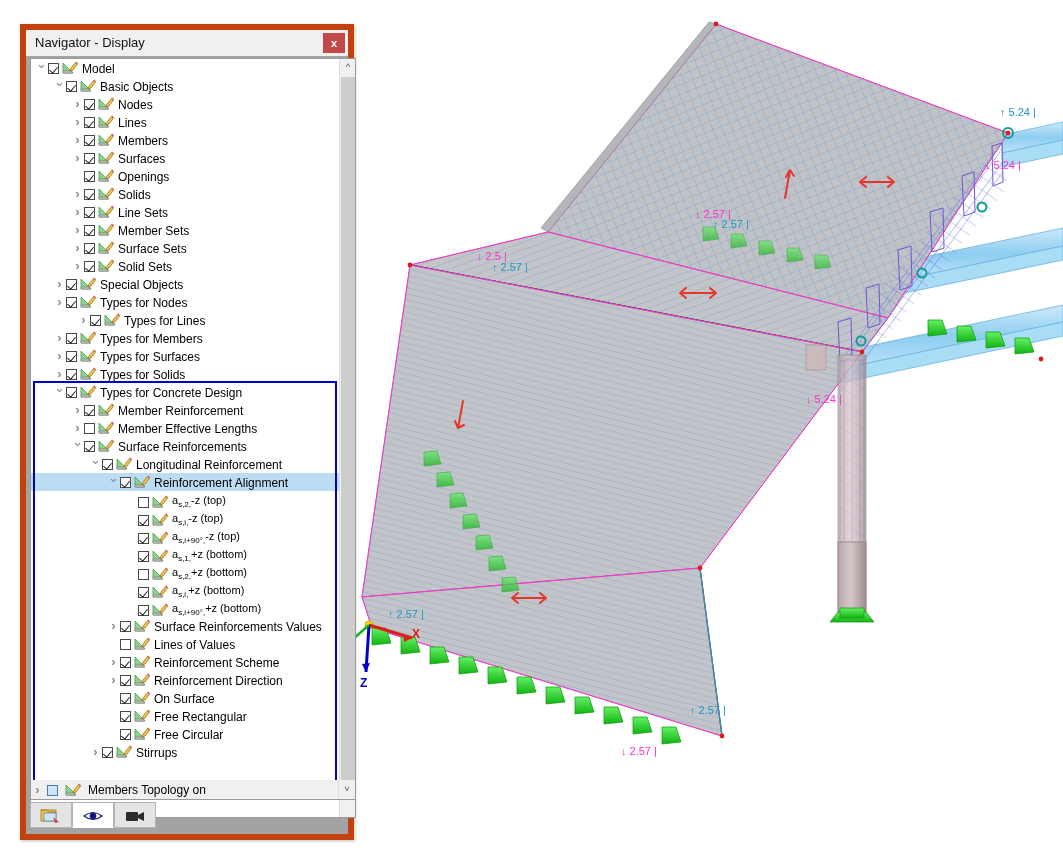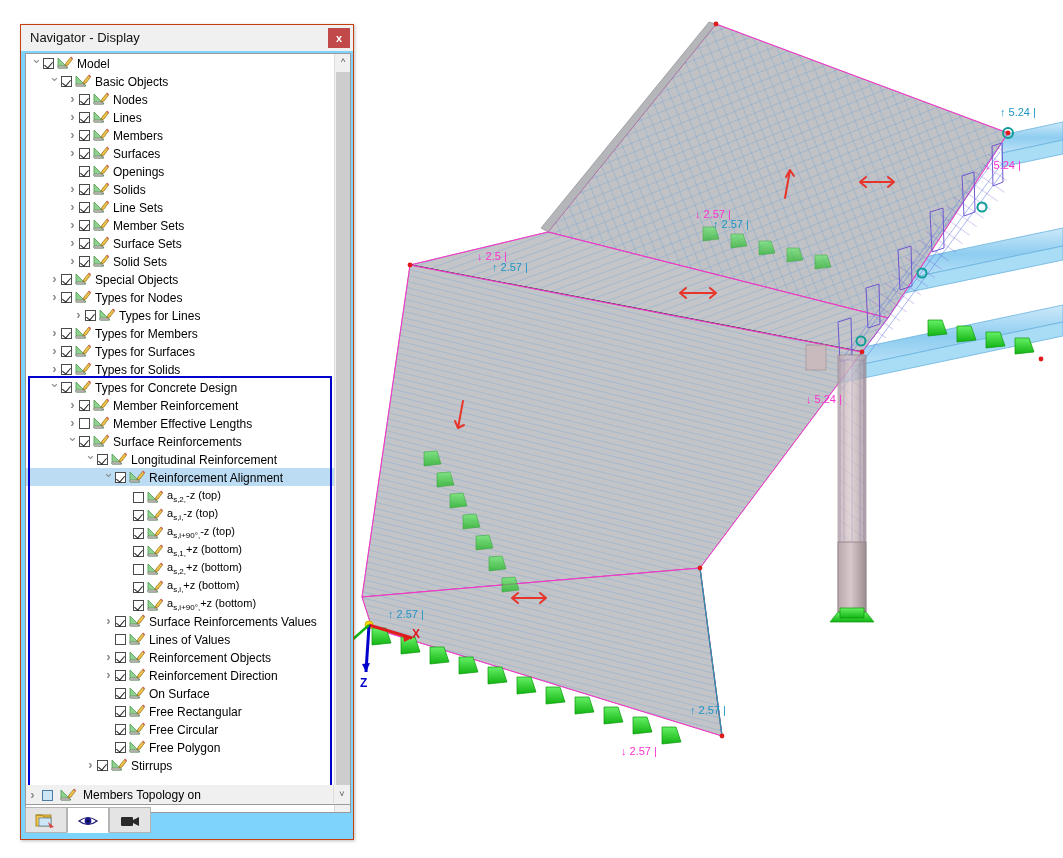--- a/index.html
+++ b/index.html
@@ -11,21 +11,21 @@
     position:relative;
   }
 
   
   #viewport{position:absolute;left:0;top:0;width:1063px;height:858px;background:#fff;}
   #viewport svg{display:block;}
 
   
   #navigator{
     position:absolute;left:20px;top:24px;width:334px;height:816px;
-    background:#7dd3fc;border:1px solid #c2410c;
+    background:#a3a3a3;border:6px solid #c2410c;
     box-shadow:1px 1px 3px rgba(0,0,0,.25);
     box-sizing:border-box;
   }
   .nav-title{
     height:26px;line-height:26px;padding-left:9px;
     font-size:13px;color:#111;background:#f0f0f0;
     position:relative;
   }
   .nav-close{
     position:absolute;right:3px;top:3px;width:22px;height:20px;
@@ -558,21 +558,21 @@
                 <path d="M3 10 v2 M5 10 v2 M7 10 v2 M9 10 v2" stroke="#6a6a6a" stroke-width="0.5"></path>
                 <path d="M14 1 L9 7 L8 10 L11 9 L15.5 3 Z" fill="#f2c24a" stroke="#8a6a10" stroke-width="0.7"></path>
                 <path d="M14 1 L15.5 3" stroke="#d46a6a" stroke-width="1.4"></path>
               </svg></span><span class="lbl">Lines of Values</span></span></div>
         <div class="row" style="padding-left: 76px;"><span class="exp closed"></span><span><span class="cb on"></span><span class="ico"><svg width="16" height="14" viewBox="0 0 16 14">
                 <path d="M1 12 L1 2 L11 12 Z" fill="#8fd18f" stroke="#4f9a4f" stroke-width="0.8"></path>
                 <path d="M1 10 h9 v2 h-9 z" fill="#f0f0e4" stroke="#6a6a6a" stroke-width="0.6"></path>
                 <path d="M3 10 v2 M5 10 v2 M7 10 v2 M9 10 v2" stroke="#6a6a6a" stroke-width="0.5"></path>
                 <path d="M14 1 L9 7 L8 10 L11 9 L15.5 3 Z" fill="#f2c24a" stroke="#8a6a10" stroke-width="0.7"></path>
                 <path d="M14 1 L15.5 3" stroke="#d46a6a" stroke-width="1.4"></path>
-              </svg></span><span class="lbl">Reinforcement Objects</span></span></div>
+              </svg></span><span class="lbl">Reinforcement Scheme</span></span></div>
         <div class="row" style="padding-left: 76px;"><span class="exp closed"></span><span><span class="cb on"></span><span class="ico"><svg width="16" height="14" viewBox="0 0 16 14">
                 <path d="M1 12 L1 2 L11 12 Z" fill="#8fd18f" stroke="#4f9a4f" stroke-width="0.8"></path>
                 <path d="M1 10 h9 v2 h-9 z" fill="#f0f0e4" stroke="#6a6a6a" stroke-width="0.6"></path>
                 <path d="M3 10 v2 M5 10 v2 M7 10 v2 M9 10 v2" stroke="#6a6a6a" stroke-width="0.5"></path>
                 <path d="M14 1 L9 7 L8 10 L11 9 L15.5 3 Z" fill="#f2c24a" stroke="#8a6a10" stroke-width="0.7"></path>
                 <path d="M14 1 L15.5 3" stroke="#d46a6a" stroke-width="1.4"></path>
               </svg></span><span class="lbl">Reinforcement Direction</span></span></div>
         <div class="row" style="padding-left: 76px;"><span class="exp"></span><span><span class="cb on"></span><span class="ico"><svg width="16" height="14" viewBox="0 0 16 14">
                 <path d="M1 12 L1 2 L11 12 Z" fill="#8fd18f" stroke="#4f9a4f" stroke-width="0.8"></path>
                 <path d="M1 10 h9 v2 h-9 z" fill="#f0f0e4" stroke="#6a6a6a" stroke-width="0.6"></path>
@@ -587,27 +587,20 @@
                 <path d="M14 1 L9 7 L8 10 L11 9 L15.5 3 Z" fill="#f2c24a" stroke="#8a6a10" stroke-width="0.7"></path>
                 <path d="M14 1 L15.5 3" stroke="#d46a6a" stroke-width="1.4"></path>
               </svg></span><span class="lbl">Free Rectangular</span></span></div>
         <div class="row" style="padding-left: 76px;"><span class="exp"></span><span><span class="cb on"></span><span class="ico"><svg width="16" height="14" viewBox="0 0 16 14">
                 <path d="M1 12 L1 2 L11 12 Z" fill="#8fd18f" stroke="#4f9a4f" stroke-width="0.8"></path>
                 <path d="M1 10 h9 v2 h-9 z" fill="#f0f0e4" stroke="#6a6a6a" stroke-width="0.6"></path>
                 <path d="M3 10 v2 M5 10 v2 M7 10 v2 M9 10 v2" stroke="#6a6a6a" stroke-width="0.5"></path>
                 <path d="M14 1 L9 7 L8 10 L11 9 L15.5 3 Z" fill="#f2c24a" stroke="#8a6a10" stroke-width="0.7"></path>
                 <path d="M14 1 L15.5 3" stroke="#d46a6a" stroke-width="1.4"></path>
               </svg></span><span class="lbl">Free Circular</span></span></div>
-        <div class="row" style="padding-left: 76px;"><span class="exp"></span><span><span class="cb on"></span><span class="ico"><svg width="16" height="14" viewBox="0 0 16 14">
-                <path d="M1 12 L1 2 L11 12 Z" fill="#8fd18f" stroke="#4f9a4f" stroke-width="0.8"></path>
-                <path d="M1 10 h9 v2 h-9 z" fill="#f0f0e4" stroke="#6a6a6a" stroke-width="0.6"></path>
-                <path d="M3 10 v2 M5 10 v2 M7 10 v2 M9 10 v2" stroke="#6a6a6a" stroke-width="0.5"></path>
-                <path d="M14 1 L9 7 L8 10 L11 9 L15.5 3 Z" fill="#f2c24a" stroke="#8a6a10" stroke-width="0.7"></path>
-                <path d="M14 1 L15.5 3" stroke="#d46a6a" stroke-width="1.4"></path>
-              </svg></span><span class="lbl">Free Polygon</span></span></div>
         <div class="row" style="padding-left: 58px;"><span class="exp closed"></span><span><span class="cb on"></span><span class="ico"><svg width="16" height="14" viewBox="0 0 16 14">
                 <path d="M1 12 L1 2 L11 12 Z" fill="#8fd18f" stroke="#4f9a4f" stroke-width="0.8"></path>
                 <path d="M1 10 h9 v2 h-9 z" fill="#f0f0e4" stroke="#6a6a6a" stroke-width="0.6"></path>
                 <path d="M3 10 v2 M5 10 v2 M7 10 v2 M9 10 v2" stroke="#6a6a6a" stroke-width="0.5"></path>
                 <path d="M14 1 L9 7 L8 10 L11 9 L15.5 3 Z" fill="#f2c24a" stroke="#8a6a10" stroke-width="0.7"></path>
                 <path d="M14 1 L15.5 3" stroke="#d46a6a" stroke-width="1.4"></path>
               </svg></span><span class="lbl">Stirrups</span></span></div>
         <div style="position: absolute; left: 2px; top: 322px; width: 304px; height: 418px; border: 2px solid rgb(0, 0, 204); box-sizing: border-box; pointer-events: none;"></div>
       </div>
 

